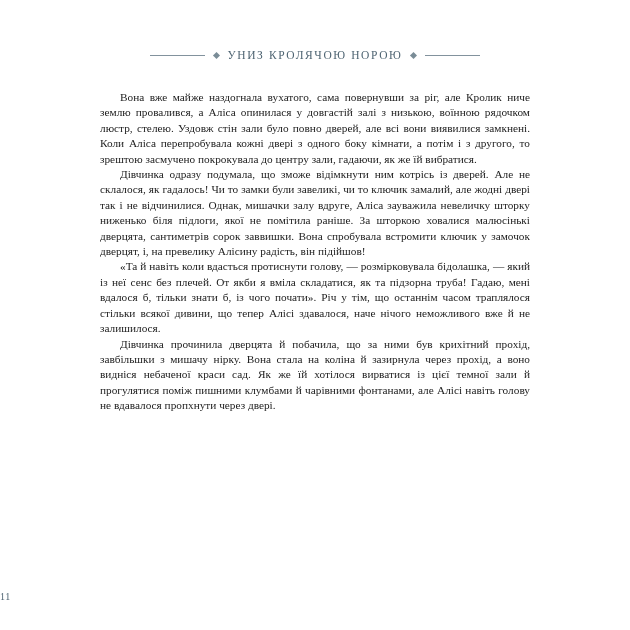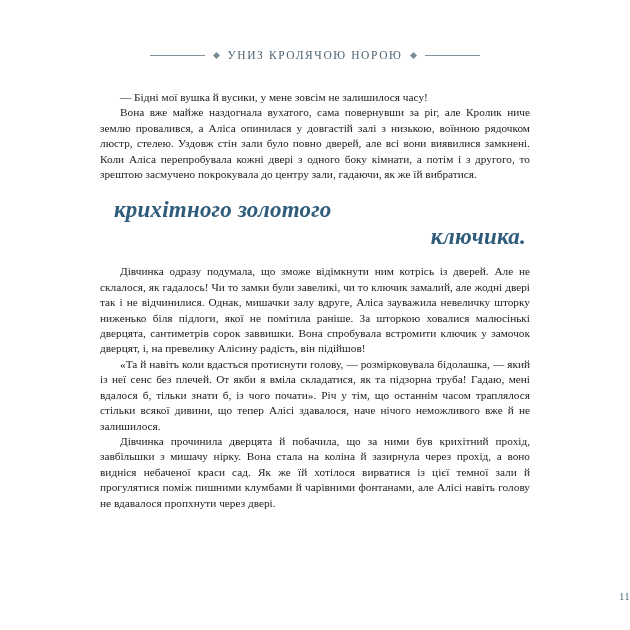--- a/index.html
+++ b/index.html
@@ -81,48 +81,43 @@
     display: block;
     text-align: right;
     padding-right: 4px;
   }
   
   .folio {
     position: absolute;
     left: 0;
     right: 0;
     bottom: 28px;
-    text-align: right;
+    text-align: left;
     font-size: 10px;
     color: #4e6472;
     letter-spacing: .5px;
   }
 </style>
 </head>
 <body>
 
 <div class="page">
 
   <div class="runhead">
     <span class="rule"></span>
     <span class="diamond"></span>
     <span class="title">Униз кролячою норою</span>
     <span class="diamond"></span>
     <span class="rule"></span>
   </div>
 
   <div class="body-text">
-    <p>— Бідні мої вушка й вусики, у мене зовсім не залишилося часу!</p>
     <p>Вона вже майже наздогнала вухатого, сама повернувши за ріг, але Кролик ниче землю провалився, а Аліса опинилася у довгастій залі з низькою, воїнною рядочком люстр, стелею. Уздовж стін зали було повно дверей, але всі вони виявилися замкнені. Коли Аліса перепробувала кожні двері з одного боку кімнати, а потім і з другого, то зрештою засмучено покрокувала до центру зали, гадаючи, як же їй вибратися.</p>
   </div>
 
-  <div class="display">
-    <span class="l1">крихітного золотого</span>
-    <span class="l2">ключика.</span>
-  </div>
 
   <div class="body-text">
     <p>Дівчинка одразу подумала, що зможе відімкнути ним котрісь із дверей. Але не склалося, як гадалось! Чи то замки були завеликі, чи то ключик замалий, але жодні двері так і не відчинилися. Однак, мишачки залу вдруге, Аліса зауважила невеличку шторку ниженько біля підлоги, якої не помітила раніше. За шторкою ховалися малюсінькі дверцята, сантиметрів сорок заввишки. Вона спробувала встромити ключик у замочок дверцят, і, на превелику Алісину радість, він підійшов!</p>
     <p>«Та й навіть коли вдасться протиснути голову, — розмірковувала бідолашка, — який із неї сенс без плечей. От якби я вміла складатися, як та підзорна труба! Гадаю, мені вдалося б, тільки знати б, із чого почати». Річ у тім, що останнім часом траплялося стільки всякої дивини, що тепер Алісі здавалося, наче нічого неможливого вже й не залишилося.</p>
     <p>Дівчинка прочинила дверцята й побачила, що за ними був крихітний прохід, завбільшки з мишачу нірку. Вона стала на коліна й зазирнула через прохід, а воно видніся небаченої краси сад. Як же їй хотілося вирватися із цієї темної зали й прогулятися поміж пишними клумбами й чарівними фонтанами, але Алісі навіть голову не вдавалося пропхнути через двері.</p>
   </div>
 
   <div class="folio">11</div>
 </div>
 

